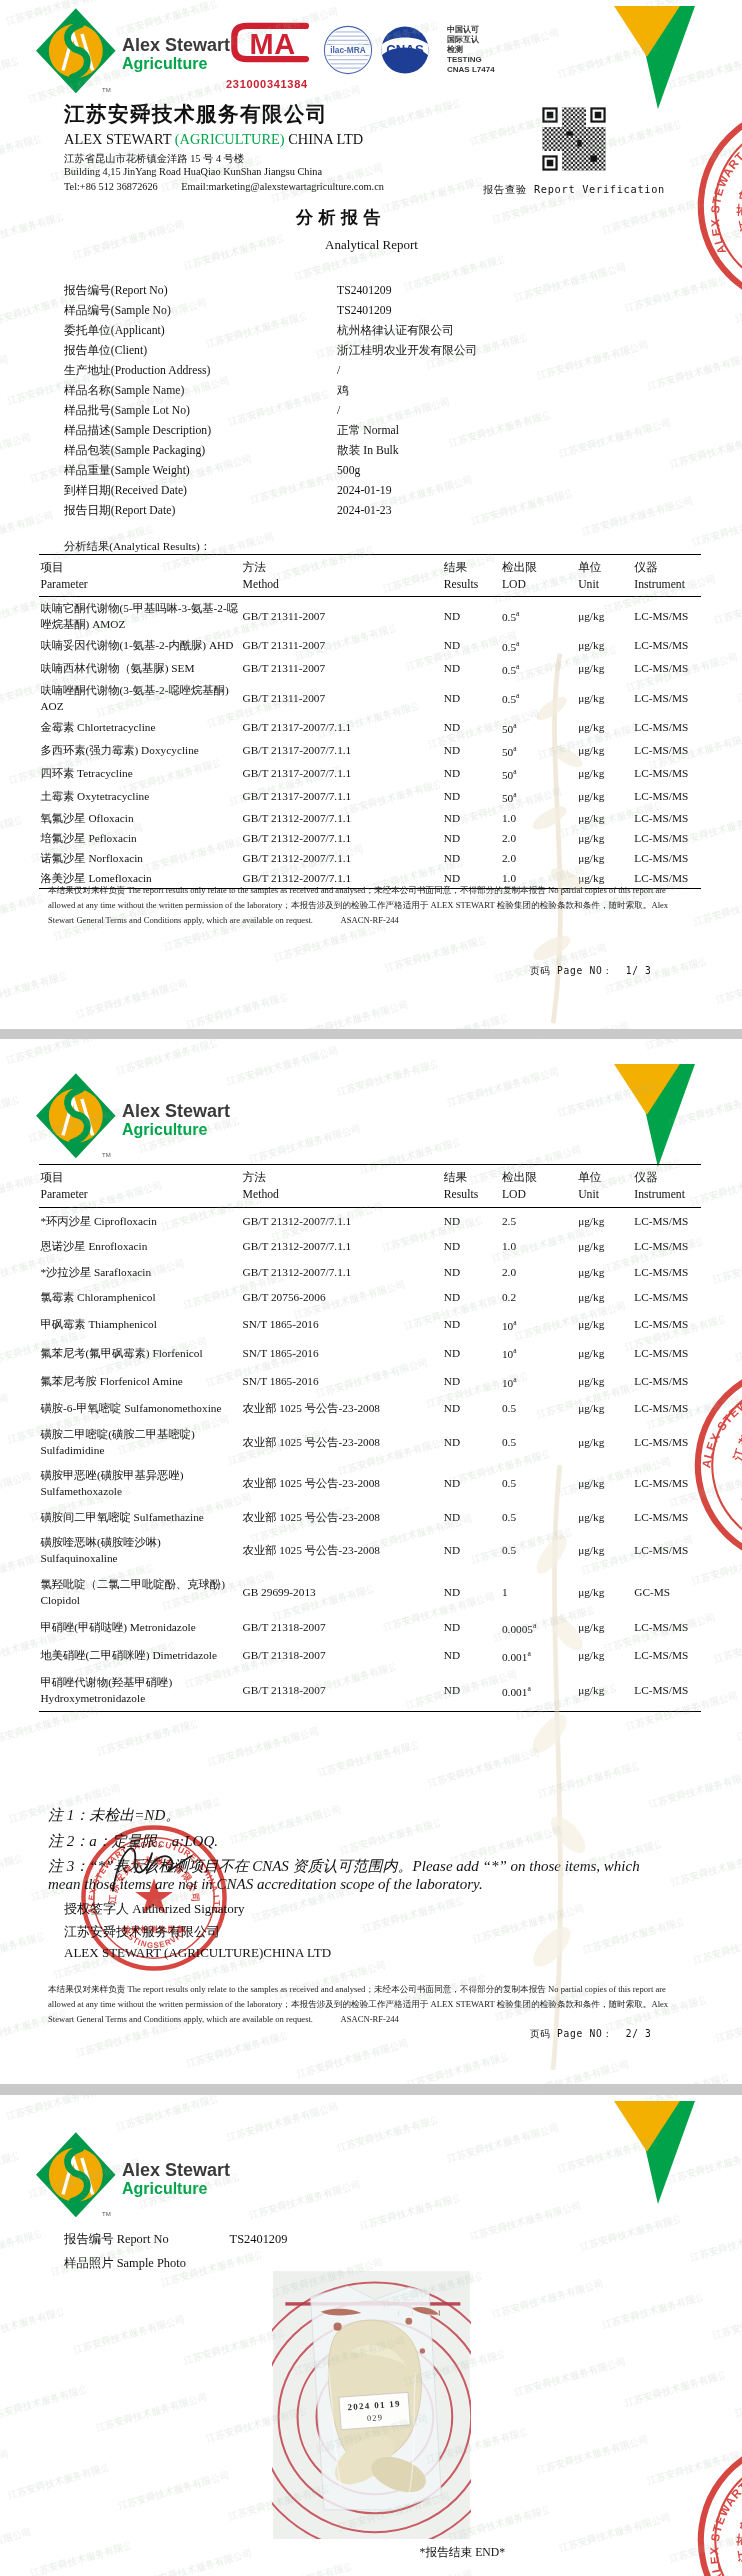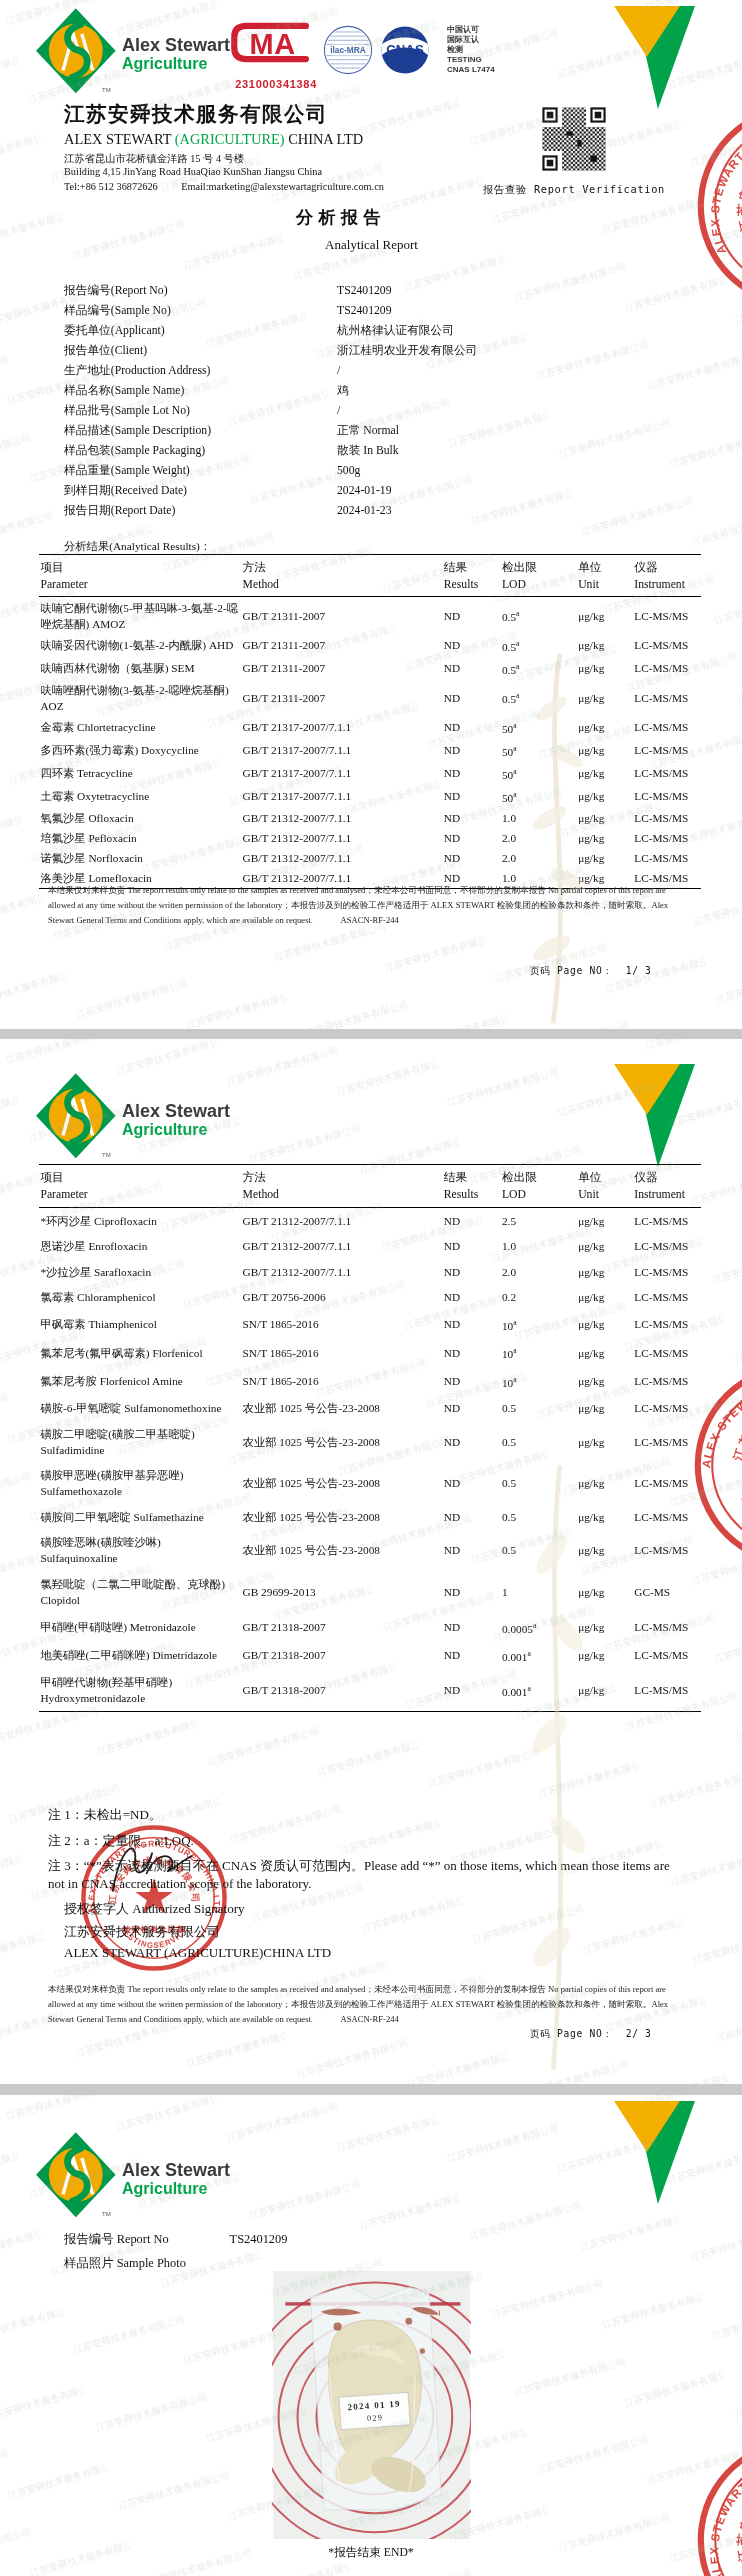--- a/index.html
+++ b/index.html
@@ -34,29 +34,29 @@
   table.results th{font-weight:normal;text-align:left;vertical-align:bottom;padding:4.1px 2.8px 3.4px 1.4px;border-bottom:1px solid #000;font-size:11.7px;line-height:17px;}
   table.results td{padding:2.1px 2.8px 2.1px 1.4px;font-size:11.3px;line-height:16px;vertical-align:middle;}
   table.results.roomy td{padding:4.8px 2.8px 4.8px 1.4px;}
   table.results th:nth-child(1),table.results td:nth-child(1){width:198px;}
   table.results th:nth-child(2),table.results td:nth-child(2){width:197px;}
   table.results th:nth-child(3),table.results td:nth-child(3){width:54px;}
   table.results th:nth-child(4),table.results td:nth-child(4){width:72px;}
   table.results th:nth-child(5),table.results td:nth-child(5){width:52px;}
   table.results td sup{font-size:7.6px;}
   
-  .note-line{font-size:13px;line-height:18px;margin-bottom:7.6px;}
+  .note-line{font-size:15px;line-height:18px;margin-bottom:7.6px;font-style:italic;}
   .disclaimer{font-size:8.6px;line-height:1.75;width:627px;font-family:"Liberation Serif",serif;color:#222;}
   .disclaimer .code{margin-left:27.5px;}
   .pageno{font-size:9.6px;letter-spacing:0.7px;font-family:"DejaVu Sans Mono",monospace;}
   .sig-line{font-size:13px;position:absolute;left:64px;z-index:3;}
   .stamp{position:absolute;z-index:2;opacity:.88;mix-blend-mode:multiply;}
   .signature{position:absolute;z-index:3;}
   .report-row{font-size:12.4px;}
-  .end-text{font-size:11.7px;text-align:center;}
+  .end-text{font-size:11.7px;text-align:right;}
   .hiddenDefs{position:absolute;width:0;height:0;overflow:hidden;}
 </style>
 </head>
 <body>
 
 <svg class="hiddenDefs" aria-hidden="true">
   <defs>
     <pattern id="wmp" width="300" height="118" patternUnits="userSpaceOnUse" patternTransform="rotate(-16)">
       <text x="0" y="38" font-size="14" fill="#9fb39f" opacity="0.55" font-family="Liberation Serif, serif">江苏安舜技术服务有限公司</text>
       <text x="150" y="96" font-size="14" fill="#9fb39f" opacity="0.55" font-family="Liberation Serif, serif">江苏安舜技术服务有限公司</text>
@@ -96,21 +96,21 @@
       <path d="M40,94 L55,40 L62,62" stroke="#ffffff" stroke-width="5" fill="none"></path>
       <path d="M84,94 L68,40" stroke="#ffffff" stroke-width="5" fill="none"></path>
       <path d="M66,26 C36,36 46,60 62,64 C80,68 84,94 54,104" stroke="#00984A" stroke-width="10" fill="none" stroke-linecap="round"></path>
       <text x="98" y="126" font-size="9" fill="#555" font-family="Liberation Sans, sans-serif">TM</text>
     </svg>
     <div class="abs" style="left:122px;top:36px">
       <div class="brand-line1">Alex Stewart</div>
       <div class="brand-line2">Agriculture</div>
     </div>
 
-    <div class="abs" style="left:226px;top:19px;text-align:right">
+    <div class="abs" style="left:226px;top:19px;text-align:left">
       <svg width="91" height="47" viewBox="0 0 132 68">
         <path d="M116,10 H30 Q12,10 12,26 V42 Q12,58 30,58 H116" fill="none" stroke="#CE2030" stroke-width="9" stroke-linecap="round"></path>
         <text x="34" y="50" font-family="Liberation Sans, sans-serif" font-size="42" font-weight="bold" fill="#CE2030" letter-spacing="1">MA</text>
       </svg>
       <div class="cma-number">231000341384</div>
     </div>
 
     <svg class="abs" style="left:323px;top:25px" width="50" height="50" viewBox="0 0 72 72">
       <defs>
           <clipPath id="ilacClip">

